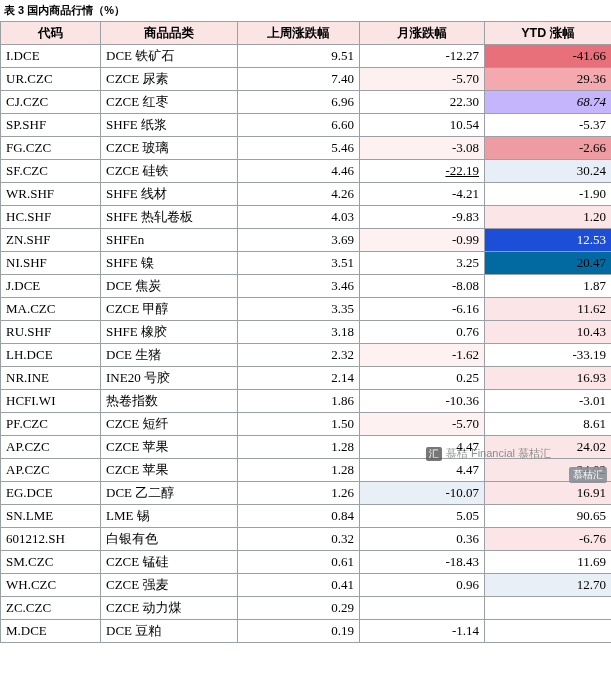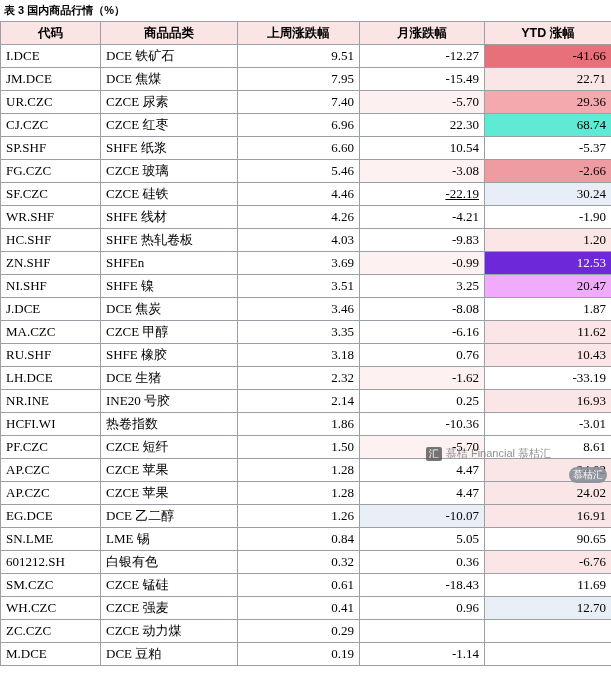--- a/index.html
+++ b/index.html
@@ -104,21 +104,21 @@
     font-size: 10px;
   }
   .corner-badge {
     position: absolute;
     right: 4px;
     bottom: 4px;
     font-family: "Liberation Sans", sans-serif;
     font-size: 10px;
     color: #ffffff;
     background: #8a8f98;
-    border-radius: 8px;
+    border-radius: 2px;
     padding: 1px 4px;
     opacity: 0.9;
     pointer-events: none;
     margin-left: 18px;
   }
 </style>
 </head>
 <body>
 
 <div class="page">
@@ -144,39 +144,32 @@
     </thead>
     <tbody id="tbody">
         <tr>
           <td class="code">I.DCE</td>
           <td class="name">DCE 铁矿石</td>
           <td class="num" style="background-color: rgb(255, 255, 255);">9.51</td>
           <td class="num" style="background-color: rgb(255, 255, 255);">-12.27</td>
           <td class="num" style="background-color: rgb(232, 112, 122);">-41.66</td>
         </tr>
         <tr>
-          <td class="code">JM.DCE</td>
-          <td class="name">DCE 焦煤</td>
-          <td class="num" style="background-color: rgb(255, 255, 255);">7.95</td>
-          <td class="num" style="background-color: rgb(255, 255, 255);">-15.49</td>
-          <td class="num" style="background-color: rgb(251, 230, 231);">22.71</td>
-        </tr>
-        <tr>
           <td class="code">UR.CZC</td>
           <td class="name">CZCE 尿素</td>
           <td class="num" style="background-color: rgb(255, 255, 255);">7.40</td>
           <td class="num" style="background-color: rgb(253, 240, 241);">-5.70</td>
           <td class="num" style="background-color: rgb(243, 169, 174);">29.36</td>
         </tr>
         <tr>
           <td class="code">CJ.CZC</td>
           <td class="name">CZCE 红枣</td>
           <td class="num" style="background-color: rgb(255, 255, 255);">6.96</td>
           <td class="num" style="background-color: rgb(255, 255, 255);">22.30</td>
-          <td class="num" style="background-color: #5eead4;">68.74</td>
+          <td class="num" style="background-color: #c4b5fd; font-style: italic;">68.74</td>
         </tr>
         <tr>
           <td class="code">SP.SHF</td>
           <td class="name">SHFE 纸浆</td>
           <td class="num" style="background-color: rgb(255, 255, 255);">6.60</td>
           <td class="num" style="background-color: rgb(255, 255, 255);">10.54</td>
           <td class="num" style="background-color: rgb(255, 255, 255);">-5.37</td>
         </tr>
         <tr>
           <td class="code">FG.CZC</td>
@@ -204,28 +197,28 @@
           <td class="name">SHFE 热轧卷板</td>
           <td class="num" style="background-color: rgb(255, 255, 255);">4.03</td>
           <td class="num" style="background-color: rgb(255, 255, 255);">-9.83</td>
           <td class="num" style="background-color: rgb(251, 229, 230);">1.20</td>
         </tr>
         <tr>
           <td class="code">ZN.SHF</td>
           <td class="name">SHFEn</td>
           <td class="num" style="background-color: rgb(255, 255, 255);">3.69</td>
           <td class="num" style="background-color: rgb(253, 241, 242);">-0.99</td>
-          <td class="num" style="background-color: #6d28d9; color: rgb(255, 255, 255);">12.53</td>
+          <td class="num" style="background-color: #1d4ed8; color: rgb(255, 255, 255);">12.53</td>
         </tr>
         <tr>
           <td class="code">NI.SHF</td>
           <td class="name">SHFE 镍</td>
           <td class="num" style="background-color: rgb(255, 255, 255);">3.51</td>
           <td class="num" style="background-color: rgb(255, 255, 255);">3.25</td>
-          <td class="num" style="background-color: #f0abfc;">20.47</td>
+          <td class="num" style="background-color: #0369a1;">20.47</td>
         </tr>
         <tr>
           <td class="code">J.DCE</td>
           <td class="name">DCE 焦炭</td>
           <td class="num" style="background-color: rgb(255, 255, 255);">3.46</td>
           <td class="num" style="background-color: rgb(255, 255, 255);">-8.08</td>
           <td class="num" style="background-color: rgb(255, 255, 255);">1.87</td>
         </tr>
         <tr>
           <td class="code">MA.CZC</td>

